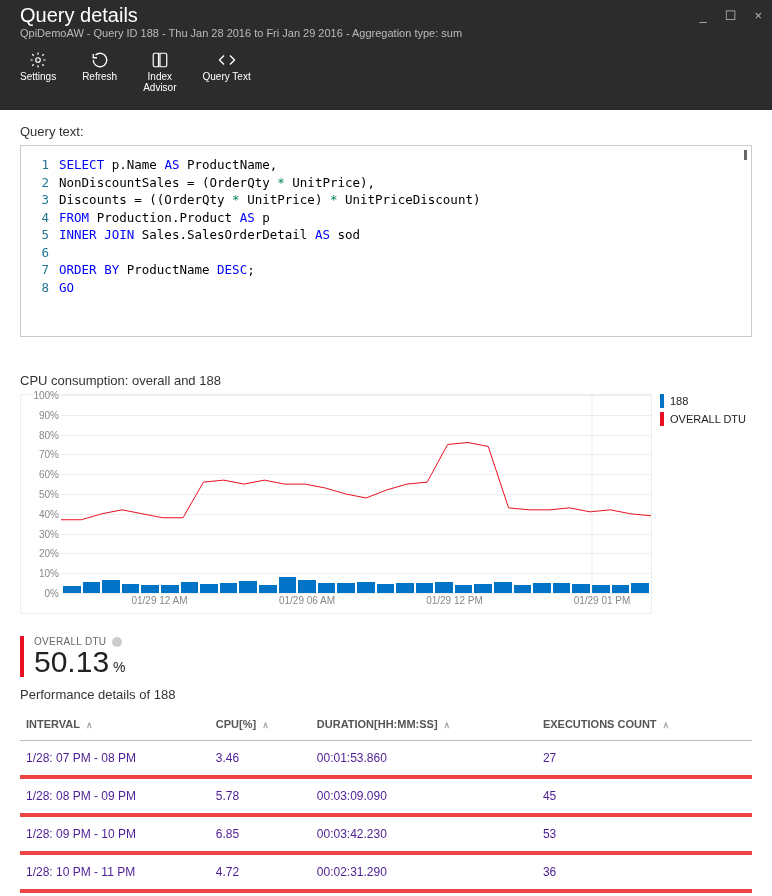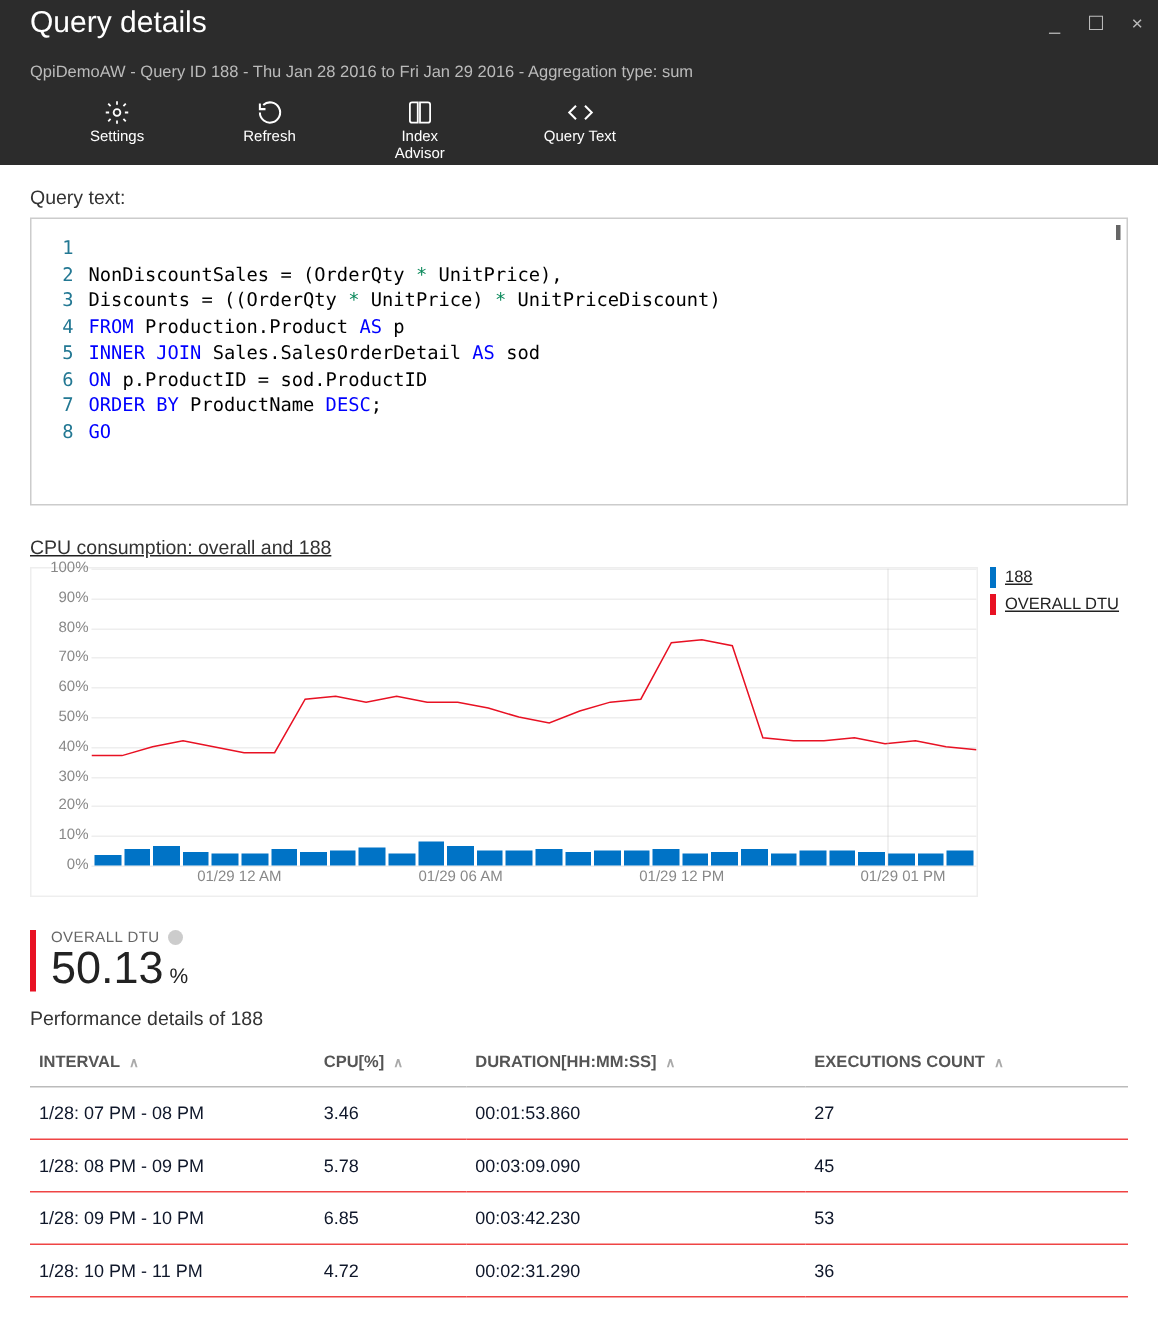--- a/index.html
+++ b/index.html
@@ -22,28 +22,28 @@
   .window-controls {
     position: absolute;
     right: 10px;
     top: 8px;
     display: flex;
     gap: 18px;
   }
   .window-controls span { color: #bbb; cursor: pointer; }
   .title-block { padding-top: 4px; }
   .title { font-size: 20px; font-weight: 300; }
-  .subtitle { font-size: 11px; color: #bbb; margin-top: 15px; }
+  .subtitle { font-size: 11px; color: #bbb; margin-top: 0; }
   .toolbar {
     display: flex;
     gap: 26px;
     margin-top: 12px;
     font-size: 10px;
   }
-  .tool-item { text-align: center; cursor: pointer; margin-left: 40px; }
+  .tool-item { text-align: center; cursor: pointer; }
   .tool-item svg { display: block; margin: 0 auto 2px auto; }
   .content {
     padding: 14px 20px 0 20px;
     height: 881px;
     overflow-y: auto;
   }
   .section-label { font-size: 13px; margin-bottom: 6px; color: #333; }
   .query-box {
     border: 1px solid #ccc;
     padding: 10px 12px 40px 12px;
@@ -64,21 +64,21 @@
   .lineno {
     width: 26px;
     text-align: right;
     color: #237893;
     padding-right: 10px;
     flex: none;
   }
   .kw { color: #0000ff; }
   .ident { color: #000; }
   .star { color: #09885a; }
-  .chart-section { margin-top: 20px; text-decoration: underline; }
+  .chart-section { margin-top: 36px; }
   .chart-wrap { display: flex; }
   .chart-area {
     flex: 1;
     height: 220px;
     position: relative;
     border: 1px solid #eee;
   }
   .legend { width: 100px; padding-left: 8px; font-size: 11px; }
   .legend-row { display: flex; align-items: center; margin-bottom: 4px; }
   .legend-swatch {
@@ -174,22 +174,22 @@
     border-bottom: 1px solid #bbb;
     position: relative;
   }
   .perf-table th .caret {
     font-size: 9px;
     color: #aaa;
     margin-left: 6px;
   }
   .perf-table td {
     padding: 10px 6px;
-    border-bottom: 1px solid #ef4444;
-    color: #0f172a;
+    border-bottom: 4px solid #ef4444;
+    color: #4c1d95;
   }
 </style>
 </head>
 <body>
 
 <div class="header">
   <div class="window-controls">
     <span>_</span>
     <span>☐</span>
     <span>×</span>
@@ -228,40 +228,40 @@
     </div>
   </div>
 </div>
 
 <div class="content">
   <div class="section-label">Query text:</div>
   <div class="query-box">
     <div class="scroll-indicator"></div>
     <div class="code-line">
         <span class="lineno">1</span>
+        <span><span class="kw">SELECT</span><span class="ident"> p.Name </span><span class="kw">AS</span><span class="ident"> ProductName,</span></span>
       </div>
     <div class="code-line">
         <span class="lineno">2</span>
         <span><span class="ident">    NonDiscountSales = (OrderQty </span><span class="star">*</span><span class="ident"> UnitPrice),</span></span>
       </div>
     <div class="code-line">
         <span class="lineno">3</span>
         <span><span class="ident">    Discounts = ((OrderQty </span><span class="star">*</span><span class="ident"> UnitPrice) </span><span class="star">*</span><span class="ident"> UnitPriceDiscount)</span></span>
       </div>
     <div class="code-line">
         <span class="lineno">4</span>
         <span><span class="kw">FROM</span><span class="ident"> Production.Product </span><span class="kw">AS</span><span class="ident"> p</span></span>
       </div>
     <div class="code-line">
         <span class="lineno">5</span>
         <span><span class="kw">INNER JOIN</span><span class="ident"> Sales.SalesOrderDetail </span><span class="kw">AS</span><span class="ident"> sod</span></span>
       </div>
     <div class="code-line">
         <span class="lineno">6</span>
-        <span><span class="kw">ON</span><span class="ident"> p.ProductID = sod.ProductID</span></span>
       </div>
     <div class="code-line">
         <span class="lineno">7</span>
         <span><span class="kw">ORDER BY</span><span class="ident"> ProductName </span><span class="kw">DESC</span><span class="ident">;</span></span>
       </div>
     <div class="code-line">
         <span class="lineno">8</span>
         <span><span class="kw">GO</span></span>
       </div>
   </div>

